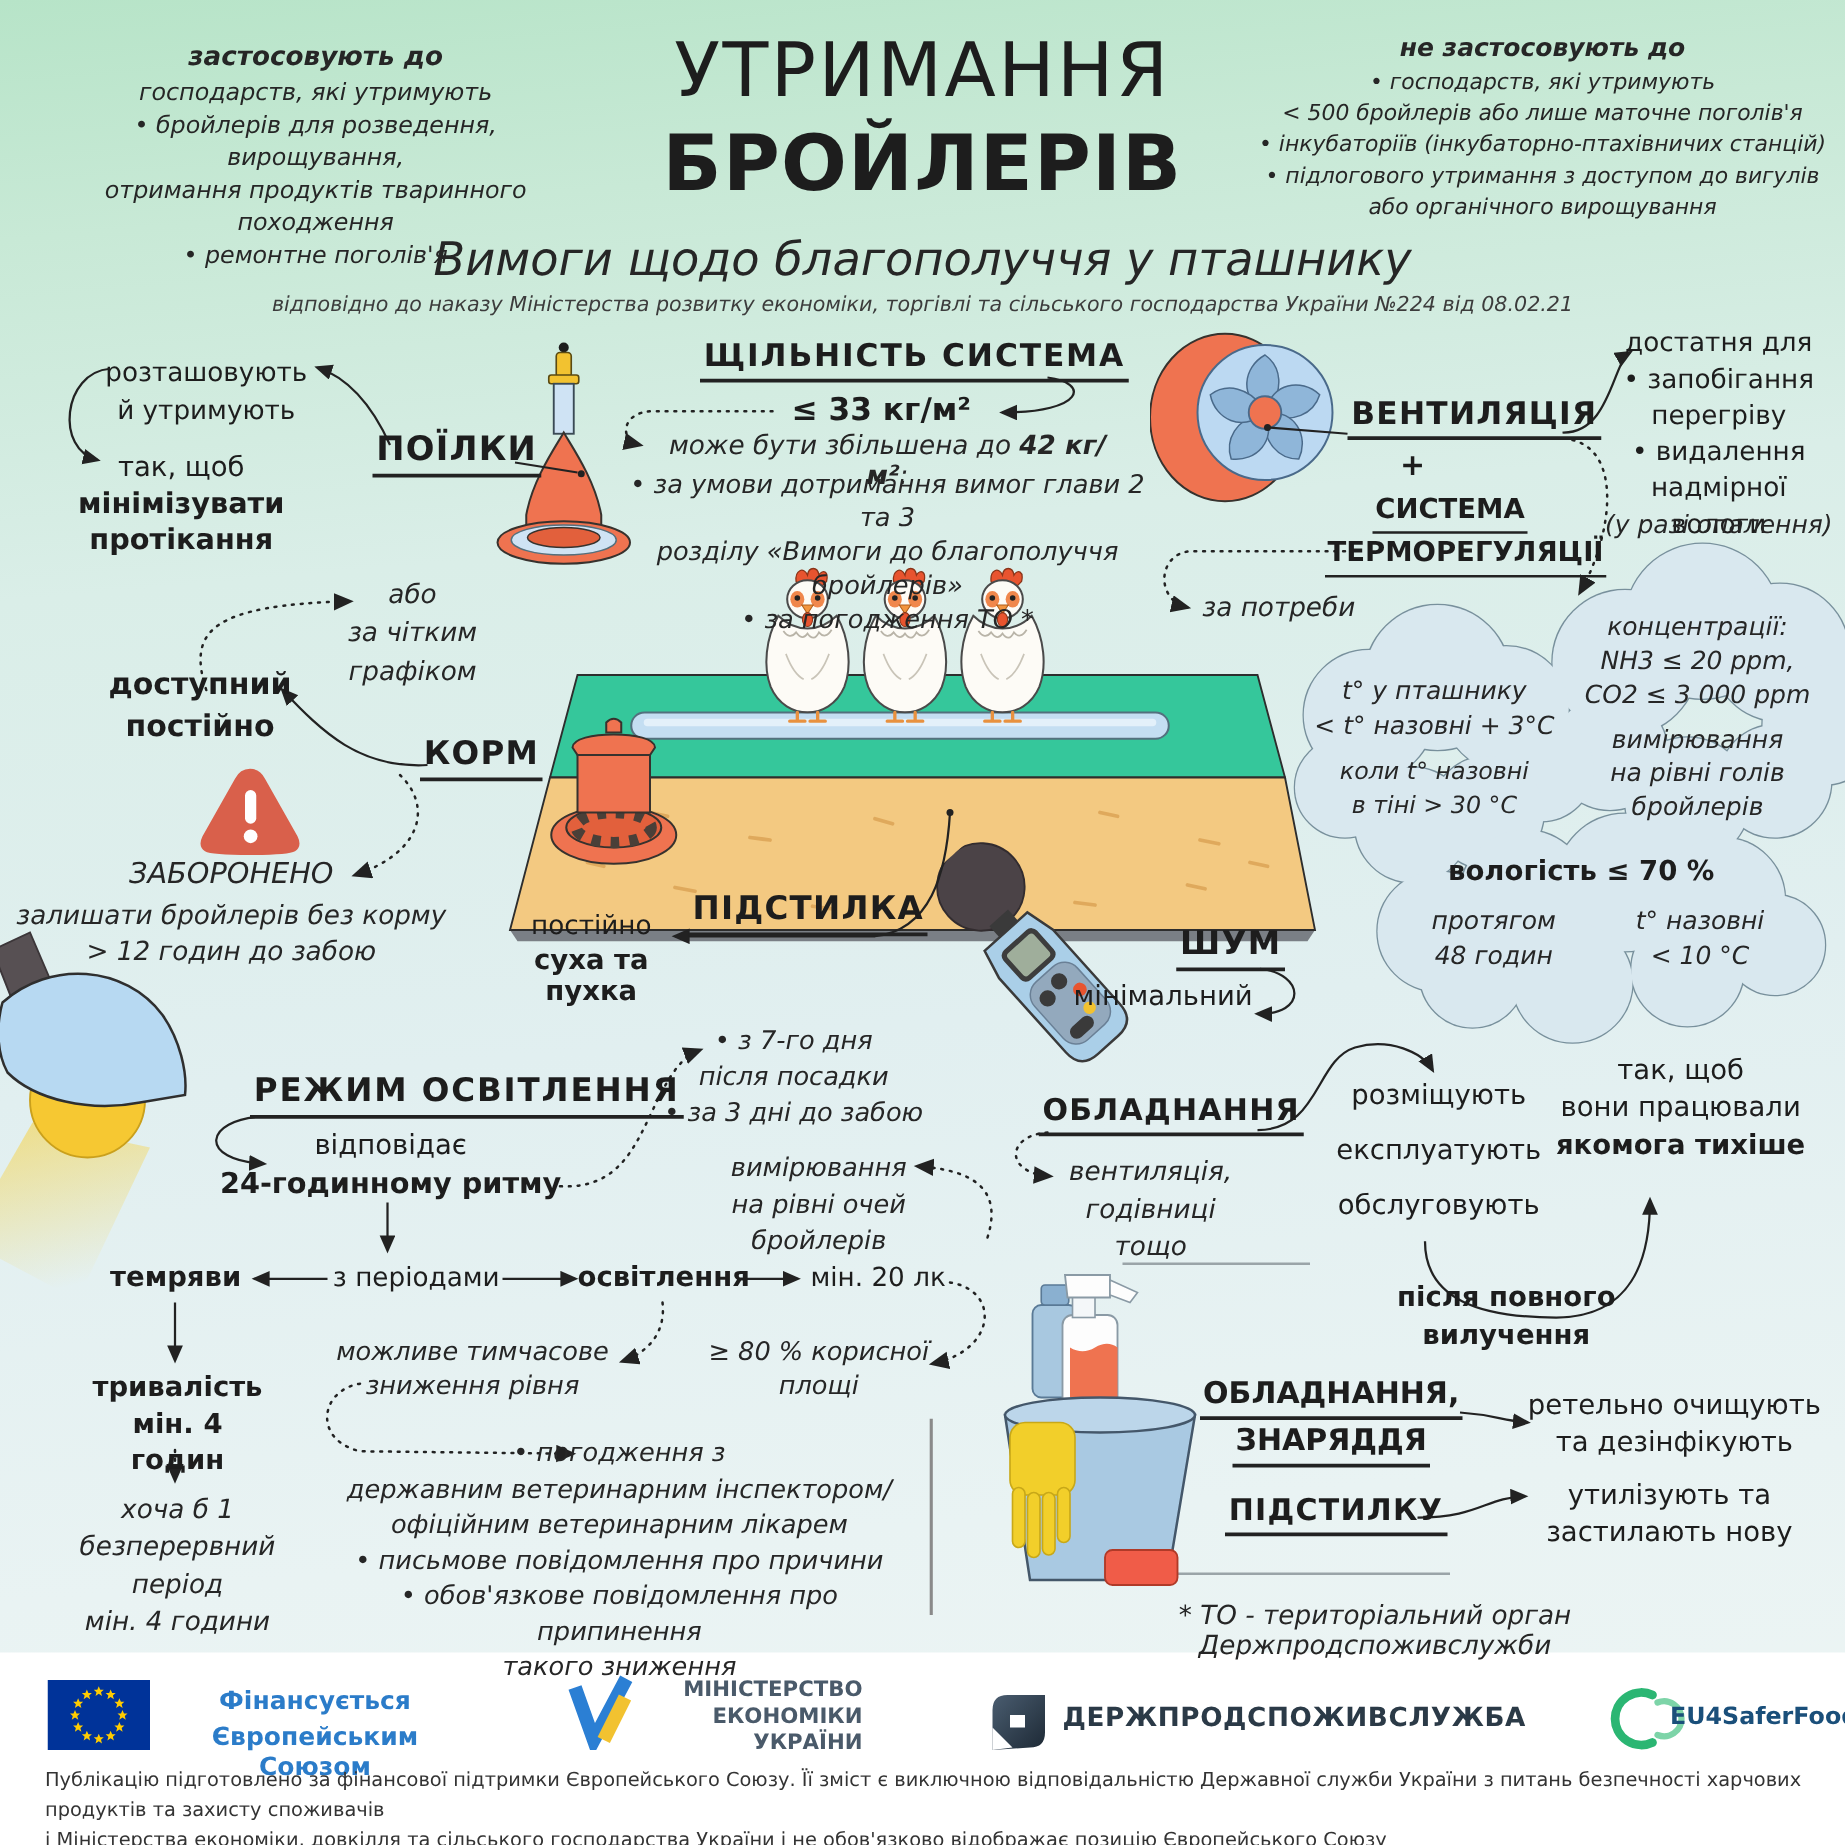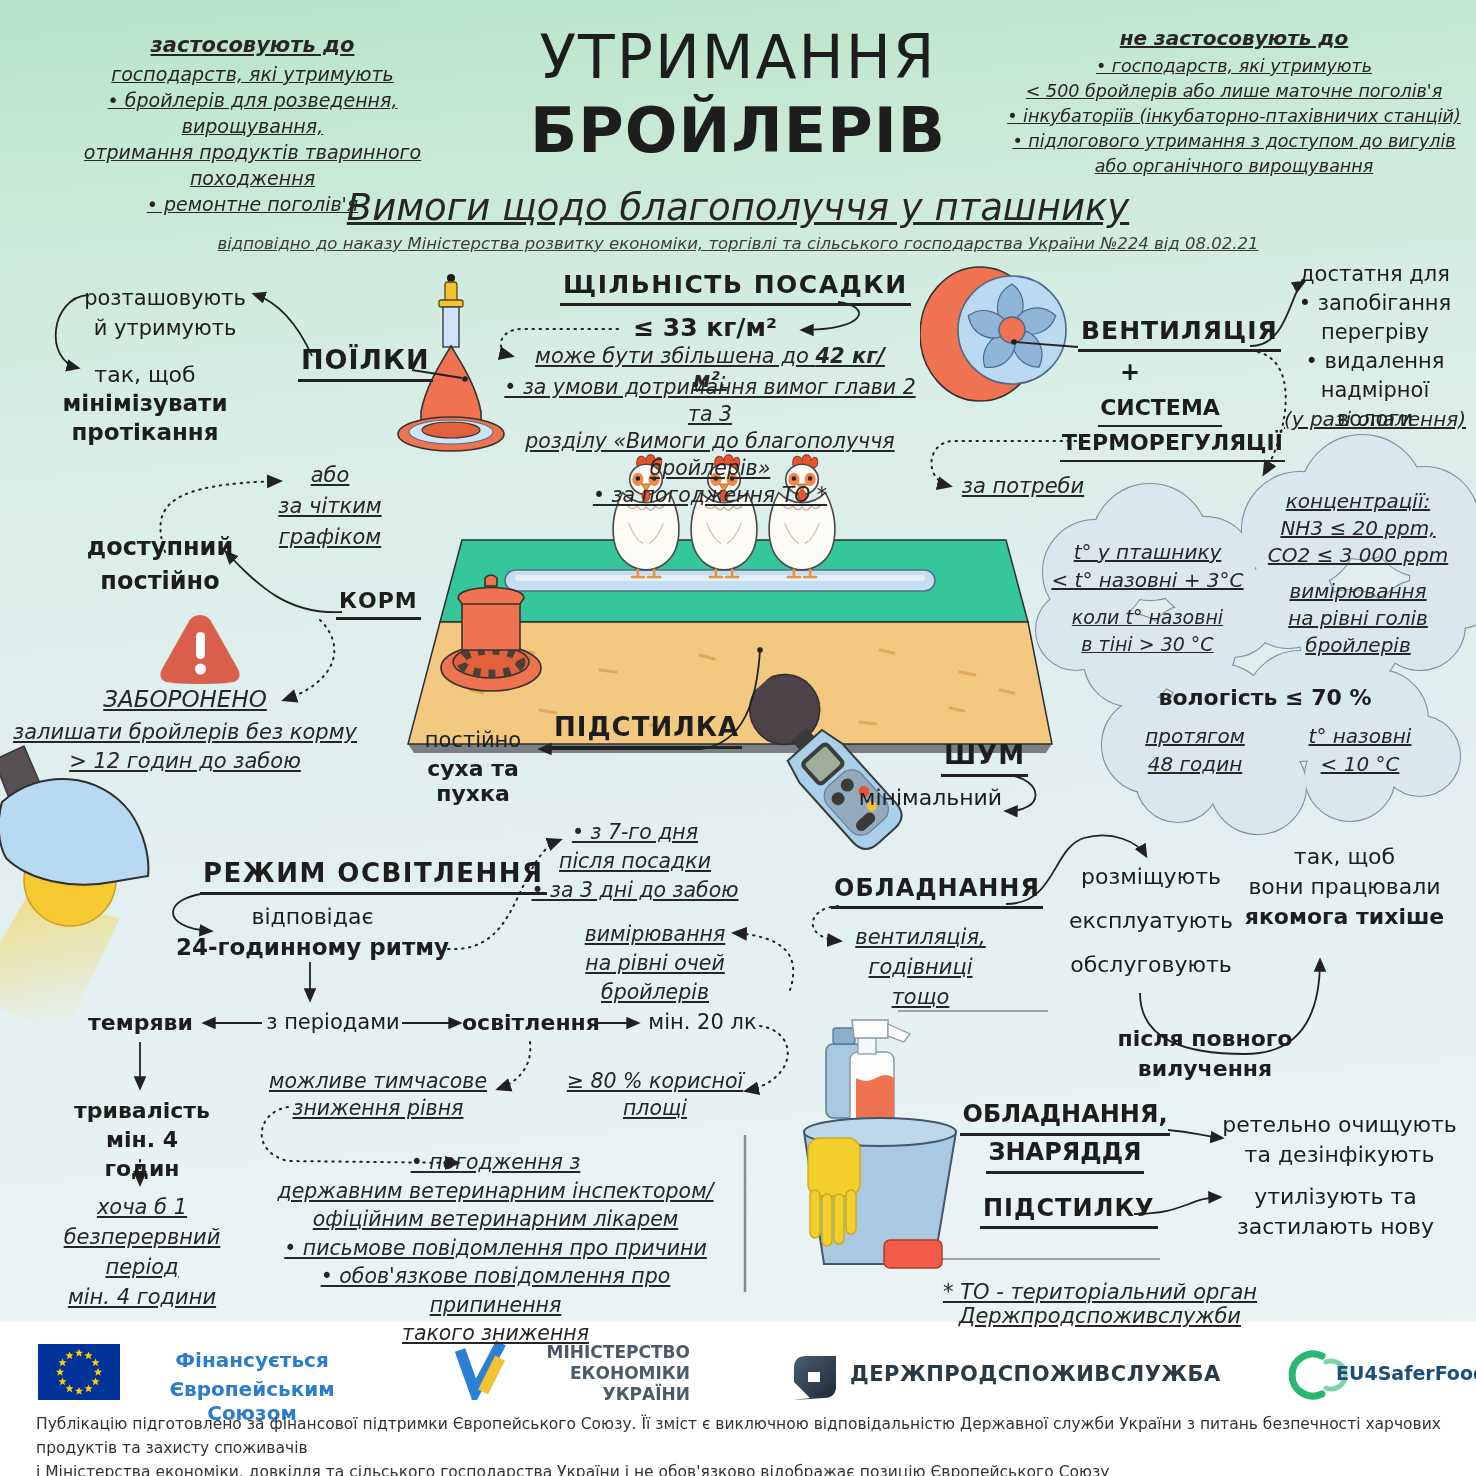--- a/index.html
+++ b/index.html
@@ -1,20 +1,20 @@
 <!DOCTYPE html>
 <html><head>
 <meta charset="utf-8">
 <style>
   html,body{margin:0;padding:0;}
   #canvas{position:relative;width:1476px;height:1476px;overflow:hidden;
     font-family:"DejaVu Sans","Liberation Sans",sans-serif;color:#1d1d1d;
     background:linear-gradient(175deg,#b7e4c8 0%,#c8e9d6 12%,#daeee8 30%,#e1eff0 55%,#e9f3f3 80%,#edf5f4 100%);}
   .blk{position:absolute;text-align:center;color:#1d1d1d;z-index:4;}
-  .it{font-style:italic;color:#262626;text-decoration:underline;}
+  .it{font-style:italic;color:#262626;}
   .b{font-weight:700;}
   .hdr{font-weight:700;letter-spacing:1px;border-bottom:3px solid #222;padding:0 3px 4px;display:inline-block;}
   .hline{font-weight:700;border-bottom:2.5px solid #222;padding:0 2px 2px;display:inline-block;}
   .svgabs{position:absolute;z-index:2;}
   #scene,#arrows{position:absolute;left:0;top:0;z-index:1;}
   #arrows{z-index:3;pointer-events:none;}
   .footer-bg{position:absolute;left:0;top:1322px;width:1476px;height:154px;background:#ffffff;z-index:1;}
   .meterwrap{position:absolute;left:772px;top:662px;width:110px;height:210px;transform:rotate(-42deg);z-index:2;}
 </style>
 </head>
@@ -288,21 +288,21 @@
     <div class="b" style="font-size:23px">
         <div>мінімізувати</div>
         <div>протікання</div>
       </div>
   </div>
   <div class="blk" style="left:298px;top:344px">
     <span class="hdr" style="font-size:27px">ПОЇЛКИ</span>
   </div>
 
   <div class="blk" style="left:560px;top:270px">
-    <span class="hdr" style="font-size:25px;letter-spacing:1.5px">ЩІЛЬНІСТЬ ПОСАДКИ</span>
+    <span class="hdr" style="font-size:25px;letter-spacing:1.5px">ЩІЛЬНІСТЬ СИСТЕМА</span>
   </div>
   <div class="blk b" style="left:600px;top:313px;width:210px;font-size:25px">≤ 33 кг/м²</div>
   <div class="blk it" style="left:520px;top:344px;width:380px;font-size:21px">
     <span>може бути збільшена до </span><span class="b">42 кг/м²</span><span>:</span>
   </div>
   <div class="blk it" style="left:495px;top:374px;width:430px;font-size:20.5px;line-height:27px">
       <div>•  за умови дотримання вимог глави 2 та 3</div>
       <div>розділу «Вимоги до благополуччя бройлерів»</div>
       <div>•  за погодження ТО *</div>
     </div>
@@ -356,21 +356,21 @@
   <div class="blk it" style="left:255px;top:460px;width:150px;font-size:21px;line-height:31px">
       <div>або</div>
       <div>за чітким</div>
       <div>графіком</div>
     </div>
   <div class="blk b" style="left:60px;top:530px;width:200px;font-size:24px;line-height:34px">
       <div>доступний</div>
       <div>постійно</div>
     </div>
   <div class="blk" style="left:336px;top:588px">
-    <span class="hdr" style="font-size:22px">КОРМ</span>
+    <span class="hdr" style="font-size:26px">КОРМ</span>
   </div>
   <div class="blk it" style="left:20px;top:686px;width:330px;font-size:23px">ЗАБОРОНЕНО</div>
   <div class="blk it" style="left:10px;top:718px;width:350px;font-size:21px;line-height:29px">
       <div>залишати бройлерів без корму</div>
       <div>&gt; 12 годин до забою</div>
     </div>
 
   <div class="blk" style="left:551px;top:712px">
     <span class="hdr" style="font-size:26px">ПІДСТИЛКА</span>
   </div>

